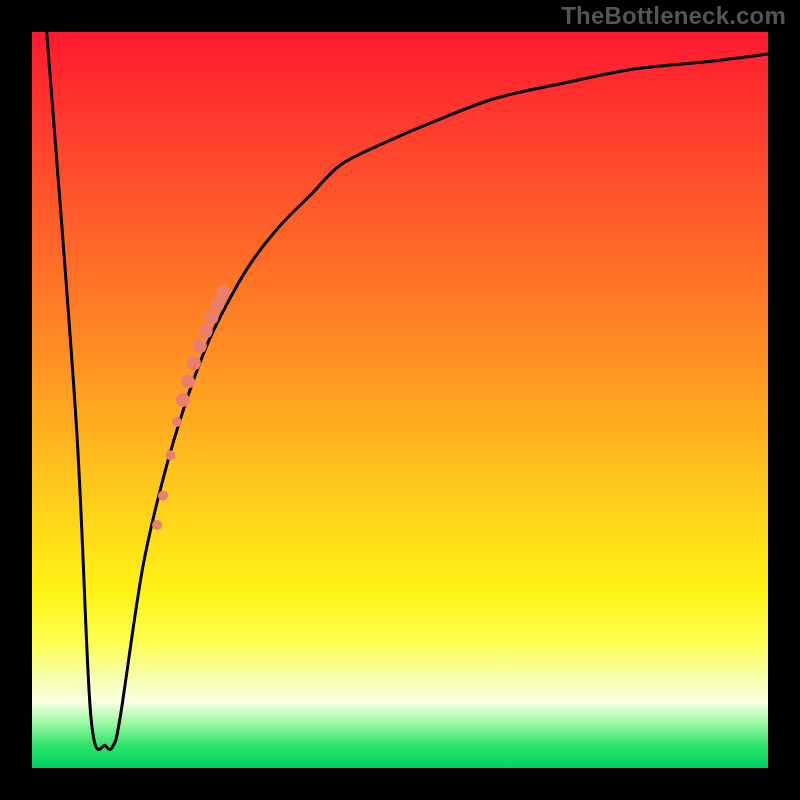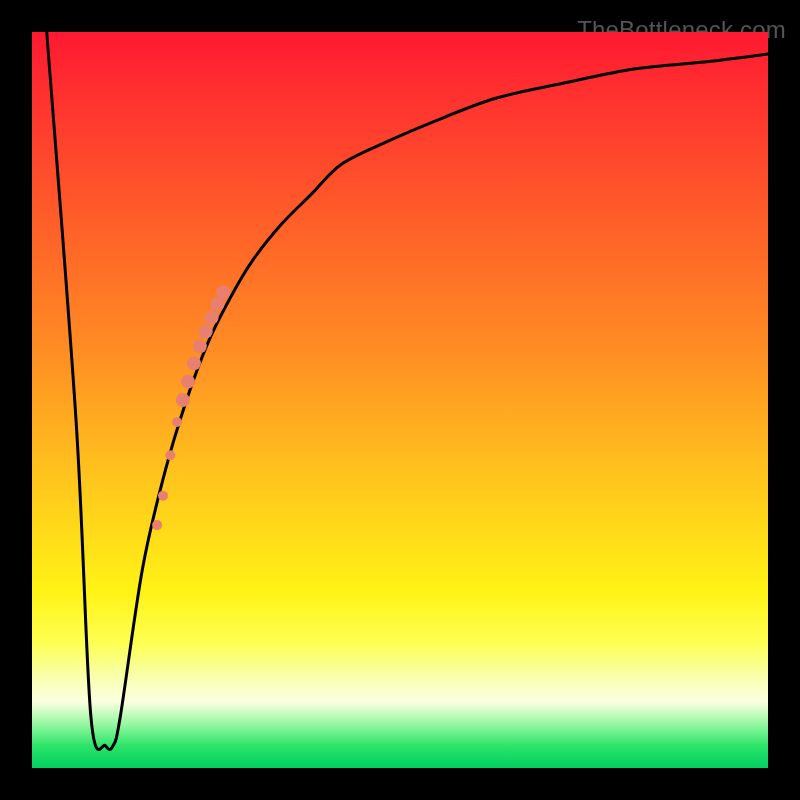--- a/index.html
+++ b/index.html
@@ -35,25 +35,25 @@
       #fdff52 83%,
       #f8ffb3 88%,
       #fbffe0 91%,
       #97f8a3 94%,
       #2ce369 97%,
       #00d160 100%
     );
   }
   .watermark {
     position: absolute;
-    top: 16px;
+    top: 2px;
     right: 14px;
     color: #555555;
     font-size: 24px;
-    font-weight: 400;
+    font-weight: 700;
     letter-spacing: 0.2px;
     user-select: none;
   }
   svg.curve {
     position: absolute;
     left: 0;
     top: 0;
     width: 736px;
     height: 736px;
     overflow: visible;

